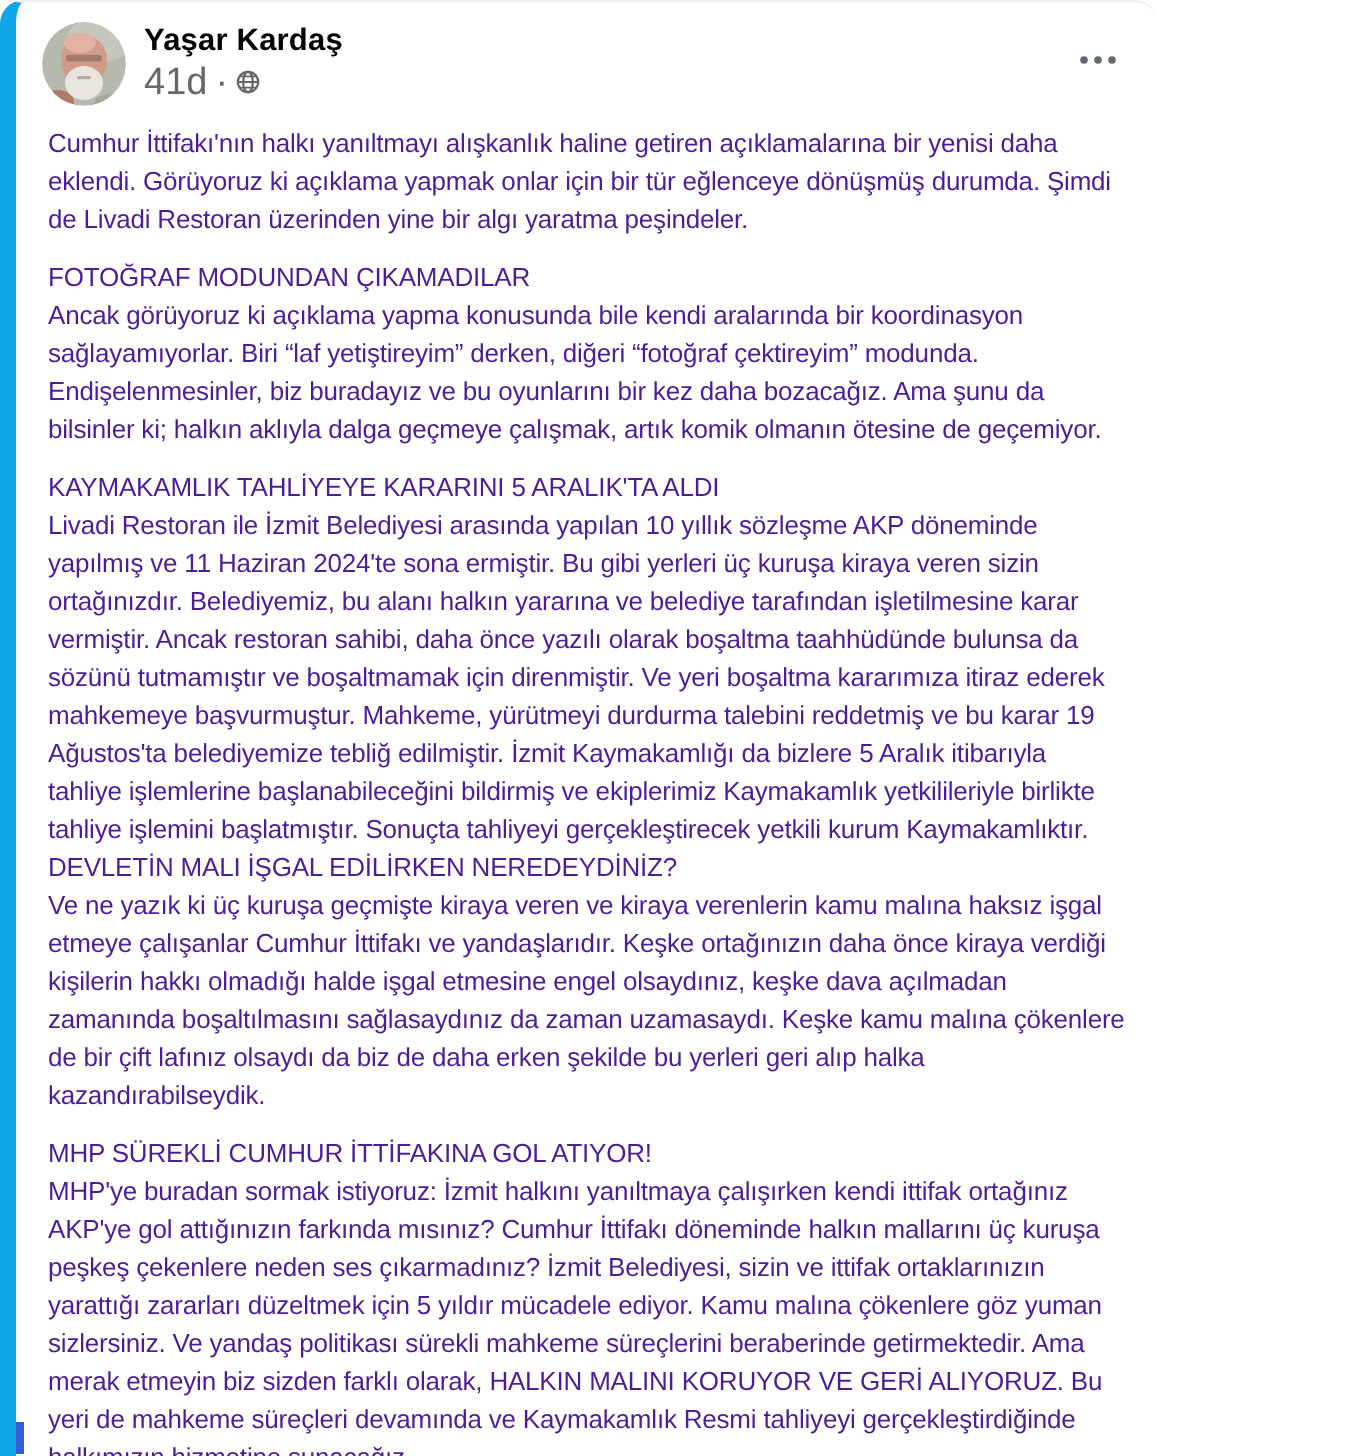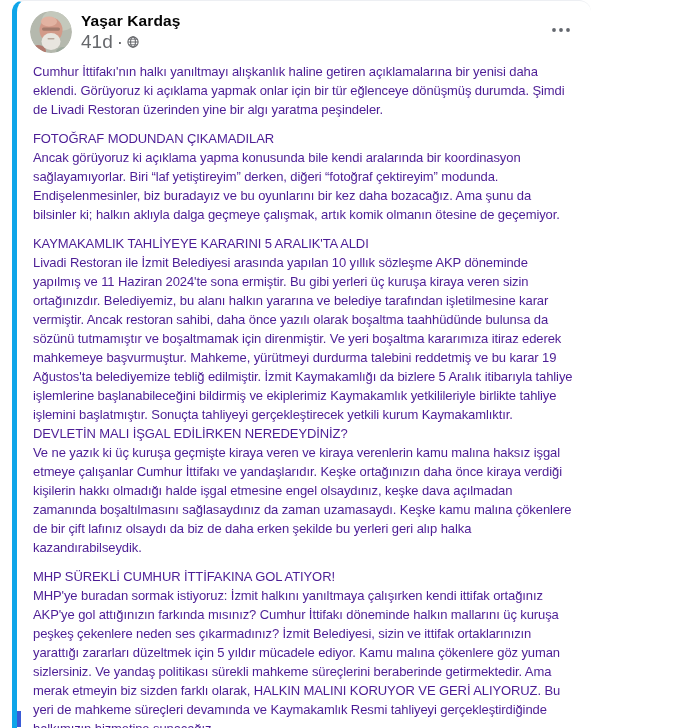--- a/index.html
+++ b/index.html
@@ -7,25 +7,24 @@
     padding: 0;
     background: #ffffff;
     font-family: "Liberation Sans", "DejaVu Sans", sans-serif;
   }
   .post-card {
     position: relative;
     width: 579px;
     height: 728px;
     box-sizing: border-box;
     background: #ffffff;
-    border-left: 5px solid #0ea5e9;
+    border-left: 8px solid #0ea5e9;
     border-top: 1px solid #edeff3;
     border-radius: 12px 12px 0 0;
     overflow: hidden;
-    margin-left: 12px;
   }
   .post-header {
     display: flex;
     align-items: flex-start;
     padding: 10px 16px 6px 13px;
   }
   .avatar {
     width: 42px;
     height: 42px;
     border-radius: 50%;

